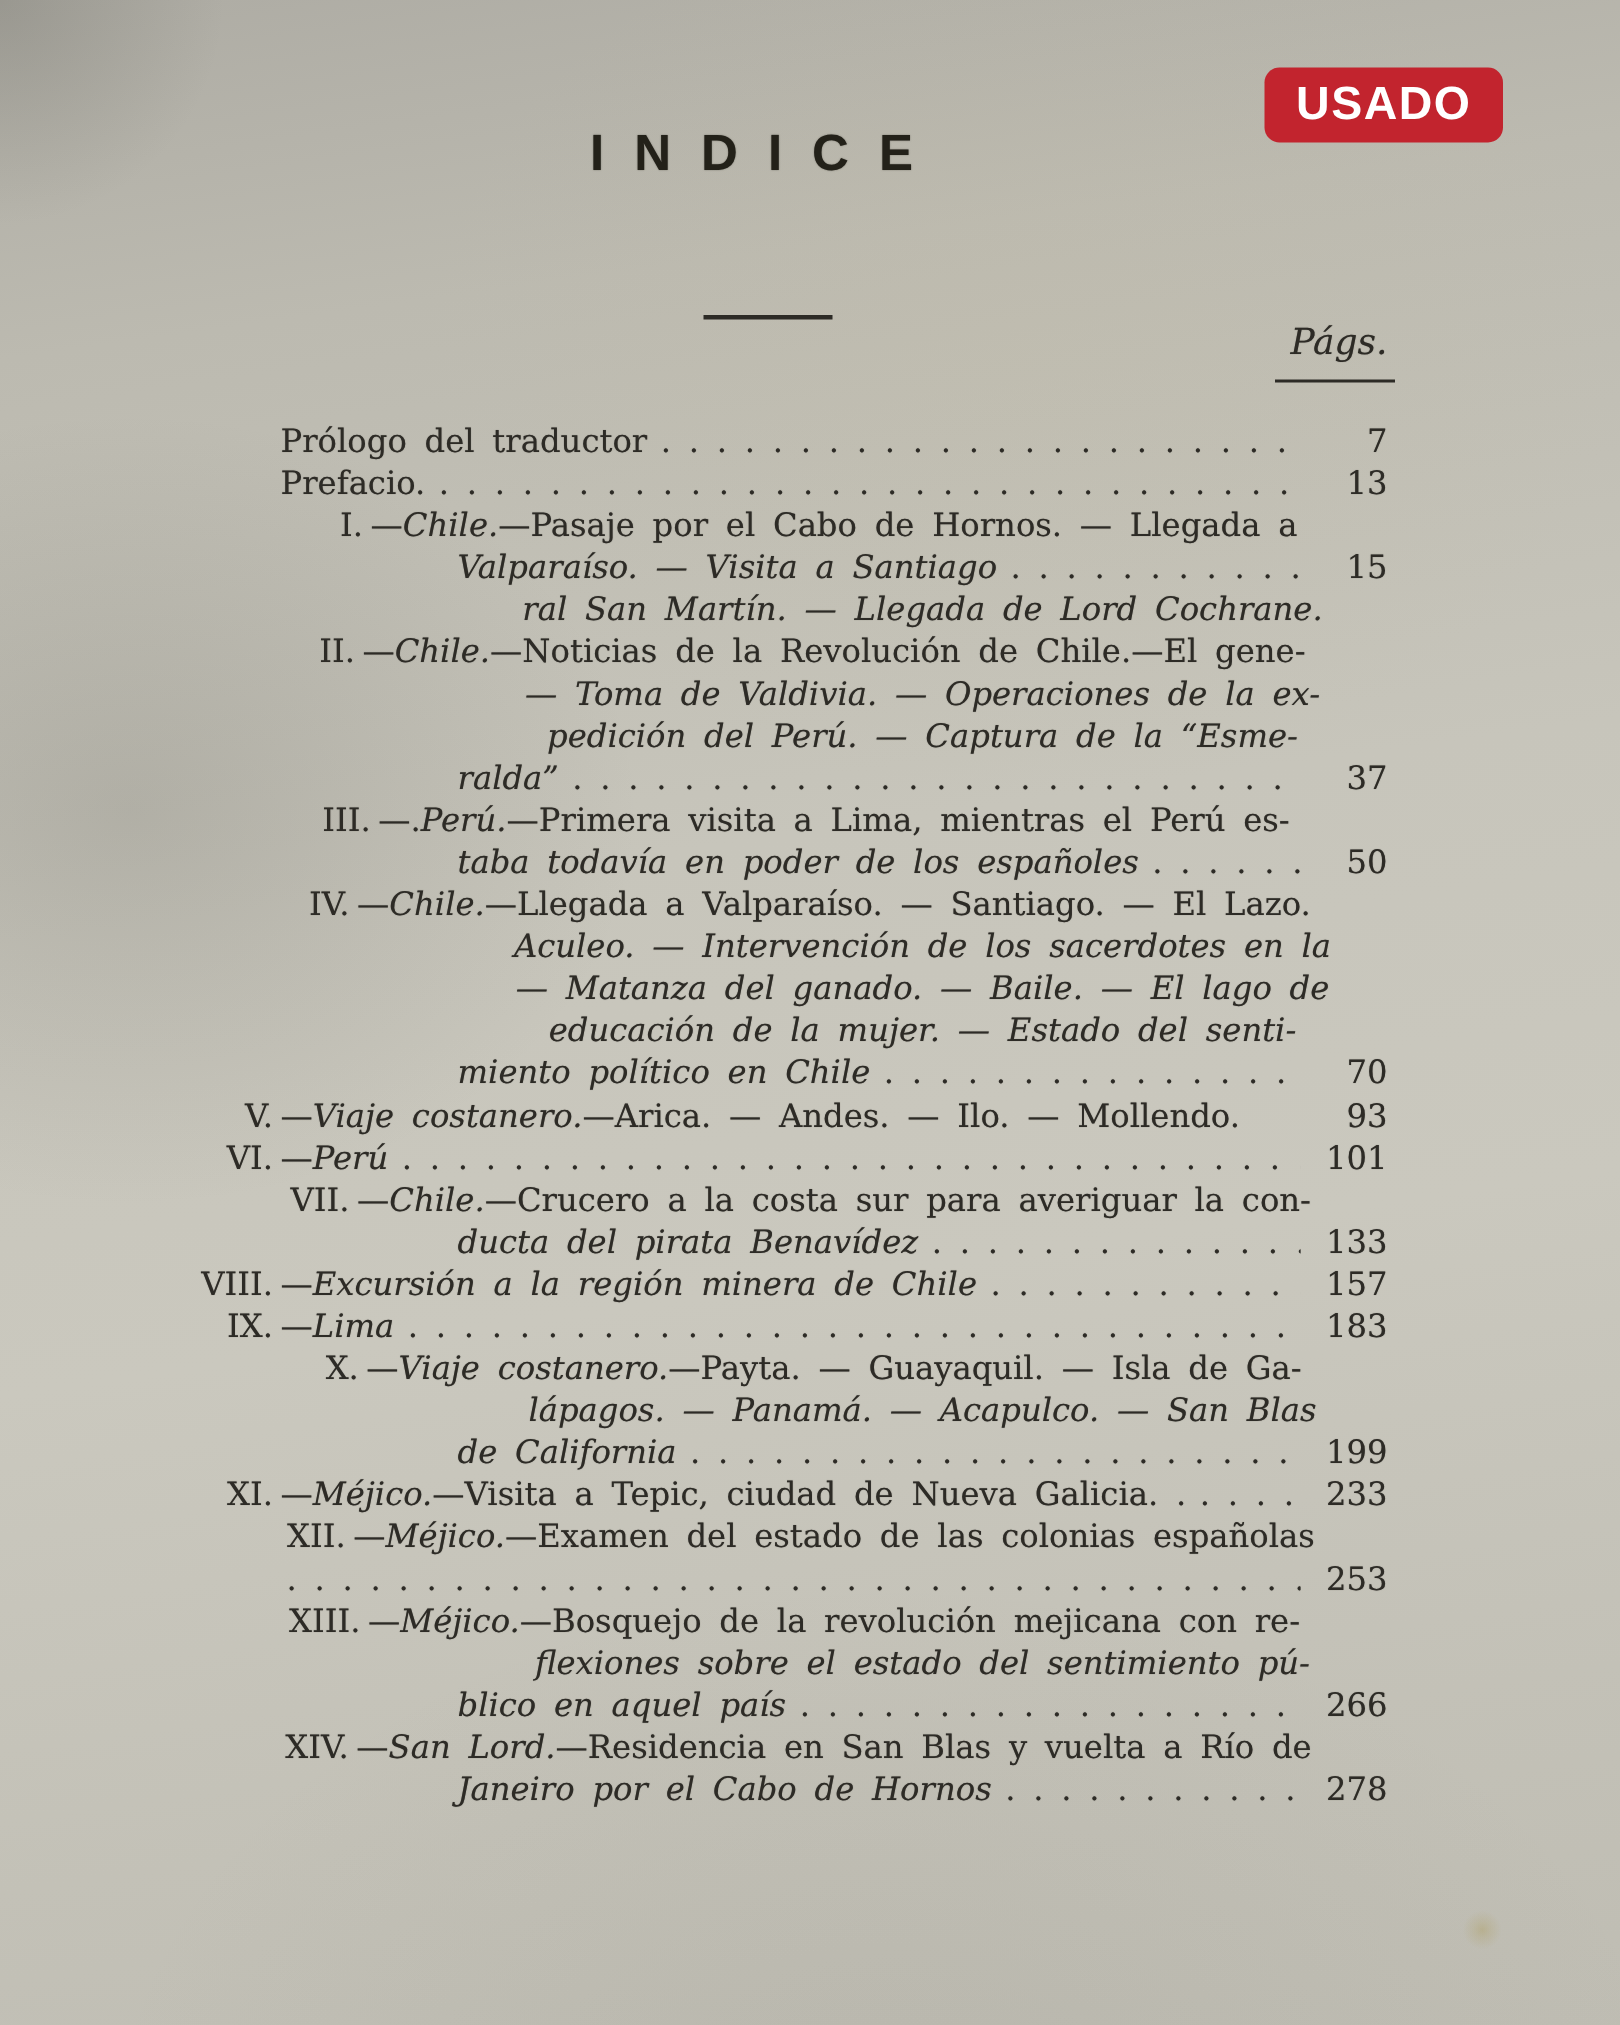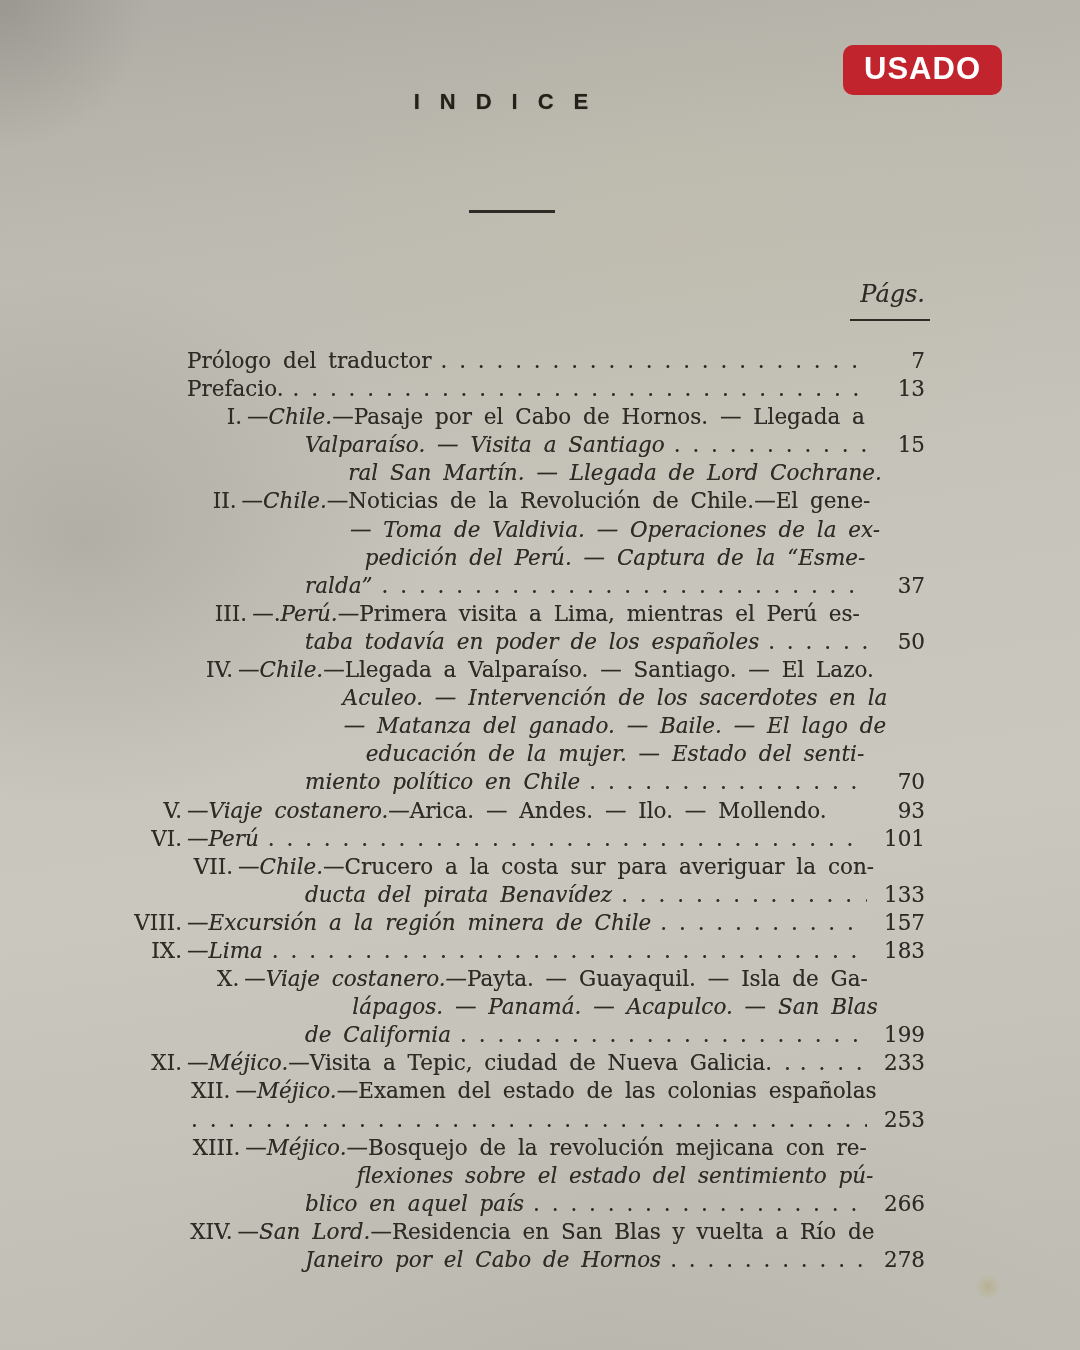--- a/index.html
+++ b/index.html
@@ -35,40 +35,39 @@
     padding: 6px 21px 8px 21px;
     border-radius: 10px;
   }
 
   
   .title {
     padding-top: 80px;
     text-align: center;
     font-family: "Liberation Sans", sans-serif;
     font-weight: bold;
-    font-size: 22px;
+    font-size: 34px;
     line-height: 44px;
     letter-spacing: 20px;
     color: #232119;
     text-shadow: 0 0 1px rgba(35,33,25,.55);
   }
   .title > span { margin-left: -10px; position: relative; left: -24px; }
 
   .title-rule {
     width: 86px;
     height: 3px;
     background: #2d2b26;
     margin: 86px auto 0 auto;
     position: relative;
     left: -28px;
   }
 
   
   .pags {
-    margin-top: 66px;
     margin-right: 155px;
     text-align: right;
     font-style: italic;
     font-size: 24px;
     line-height: 30px;
     text-shadow: 0 0 .6px rgba(45,43,38,.5);
   }
   .pags-rule {
     width: 80px;
     height: 2px;

